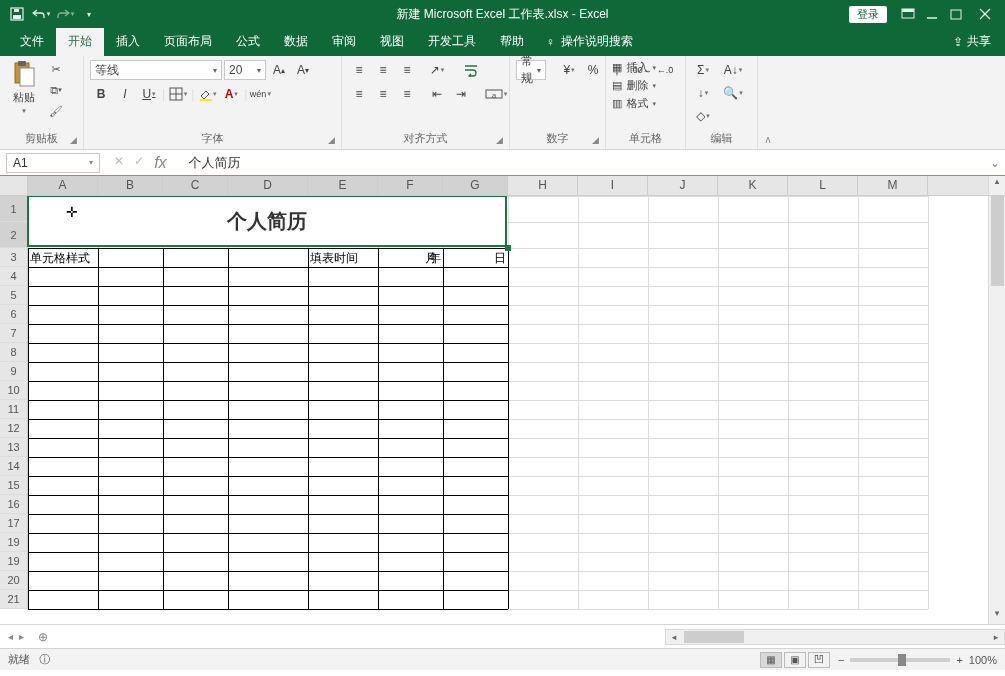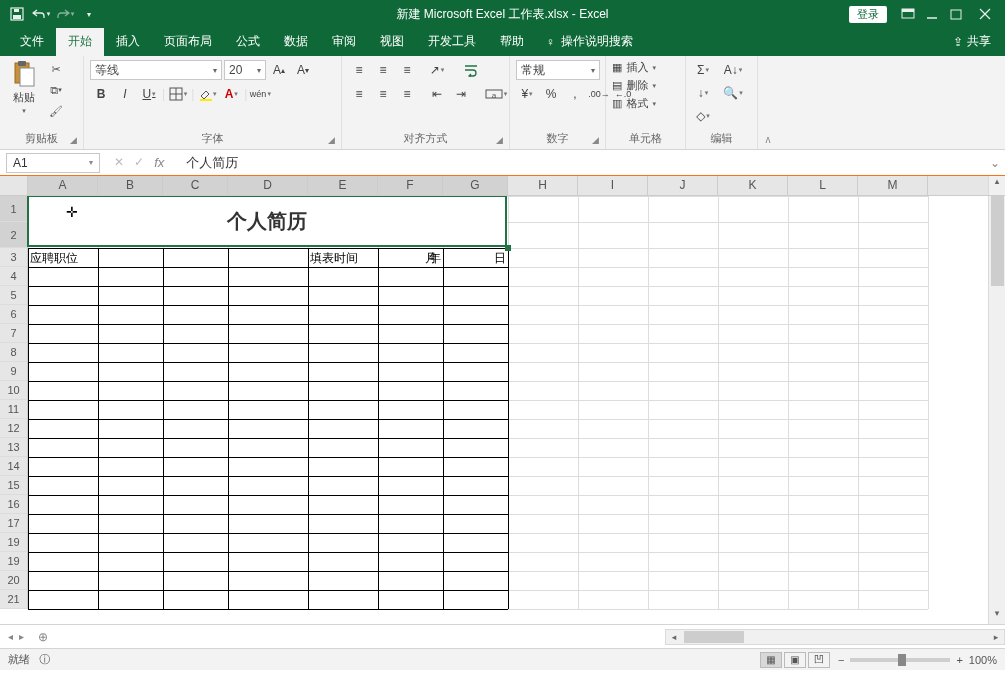--- a/index.html
+++ b/index.html
@@ -31,21 +31,21 @@
 .btn18 { width: 22px; height: 20px; display:flex; align-items:center; justify-content:center; font-size: 12px; color:#444; }
 .btn18.dd::after { content:"▾"; font-size:7px; margin-left:1px; color:#777; }
 .ribbon-collapse { width: 20px; display:flex; align-items:flex-end; justify-content:center; padding-bottom:4px; color:#888; font-size:10px; }
 .label-row { display:flex; align-items:center; gap:4px; font-size:11px; color:#444; }
 .label-row .sq { width:14px; height:14px; border:1px solid #888; display:inline-block; }
 
 .fbar { height: 26px; background:#fff; border-bottom:1px solid #f97316; display:flex; align-items:center; }
 .namebox { width: 94px; height: 20px; border: 1px solid #c8c8c8; margin-left: 6px; display:flex; align-items:center; padding: 0 6px; font-size:12px; justify-content:space-between; }
 .namebox::after { content:"▾"; font-size:8px; color:#888; }
 .fbar-btns { display:flex; gap:10px; padding: 0 14px; color:#888; }
-.fbar .fx { font-style: italic; font-size: 13px; }
+.fbar .fx { font-style: italic; font-size: 16px; }
 .formula { flex:1; padding-left: 8px; font-size:13px; color:#333; }
 .fbar .expand { width:20px; text-align:center; color:#888; }
 
 .grid-area { height: 448px; display:flex; flex-direction:column; background:#fff; }
 .col-headers { height: 20px; display:flex; background:#e6e6e6; border-bottom:1px solid #ccc; }
 .corner { width: 28px; border-right:1px solid #ccc; background:#e6e6e6; }
 .ch { border-right:1px solid #ccc; text-align:center; font-size:12px; color:#555; line-height:19px; background:#e6e6e6; }
 .ch.sel { background:#d2d2d2; }
 .scroll-y { width:17px; background:#f0f0f0; border-left:1px solid #dadada; position:relative; }
 .scroll-y .up, .scroll-y .down { height:16px; text-align:center; font-size:9px; color:#666; }
@@ -247,21 +247,21 @@
               <rect x="1" y="3" width="16" height="8" fill="none" stroke="#555"></rect>
               <text x="9" y="11" font-size="8" text-anchor="middle" fill="#555">a</text>
             </svg>
           </span>
       </div>
     </div>
     <div class="group-label"><span>对齐方式</span><span class="launcher">◢</span></div>
   </div>
 
   <div class="group" style="width:96px">
-    <div class="group-body" style="flex-direction:column; gap:4px; width:100%">
+    <div class="group-body" style="flex-direction:row; gap:12px; width:100%">
       <div class="combo" style="width:84px">常规</div>
       <div class="row">
         <span class="btn18 dd">¥</span>
         <span class="btn18">%</span>
         <span class="btn18">,</span>
         <span class="btn18" style="font-size:9px">.00→</span>
         <span class="btn18" style="font-size:9px">←.0</span>
       </div>
     </div>
     <div class="group-label"><span>数字</span><span class="launcher">◢</span></div>
@@ -430,21 +430,21 @@
         <div style="position: absolute; top: 299px; left: 0px; height: 1px; width: 480px; background: rgb(0, 0, 0);"></div>
         <div style="position: absolute; top: 318px; left: 0px; height: 1px; width: 480px; background: rgb(0, 0, 0);"></div>
         <div style="position: absolute; top: 337px; left: 0px; height: 1px; width: 480px; background: rgb(0, 0, 0);"></div>
         <div style="position: absolute; top: 356px; left: 0px; height: 1px; width: 480px; background: rgb(0, 0, 0);"></div>
         <div style="position: absolute; top: 375px; left: 0px; height: 1px; width: 480px; background: rgb(0, 0, 0);"></div>
         <div style="position: absolute; top: 394px; left: 0px; height: 1px; width: 480px; background: rgb(0, 0, 0);"></div>
         <div style="position: absolute; top: 413px; left: 0px; height: 1px; width: 480px; background: rgb(0, 0, 0);"></div>
         <div class="merged-title" style="left: -1px; top: -1px; width: 480px; height: 52px;">个人简历</div>
         <div class="sel-handle" style="left: 477px; top: 49px;"></div>
         <div class="cursor-plus" style="left: 38px; top: 8px;">✛</div>
-        <div class="tcell-label" style="left: 2px; top: 54px; width: 66px; text-align: left;">应聘职位</div>
+        <div class="tcell-label" style="left: 2px; top: 54px; width: 66px; text-align: left;">单元格样式</div>
         <div class="tcell-label" style="left: 282px; top: 54px; width: 66px; text-align: left;">填表时间</div>
         <div class="tcell-label" style="left: 352px; top: 54px; width: 61px; text-align: right;">年</div>
         <div class="tcell-label" style="left: 397px; top: 54px;">月</div>
         <div class="tcell-label" style="left: 417px; top: 54px; width: 61px; text-align: right;">日</div>
       </div>
     <div class="scroll-y">
         <div style="position:absolute;top:0;width:13px;left:2px;height:90px;background:#cdcdcd"></div>
         <div class="down" style="position:absolute;bottom:0;width:100%">▾</div>
       </div>
   </div>

